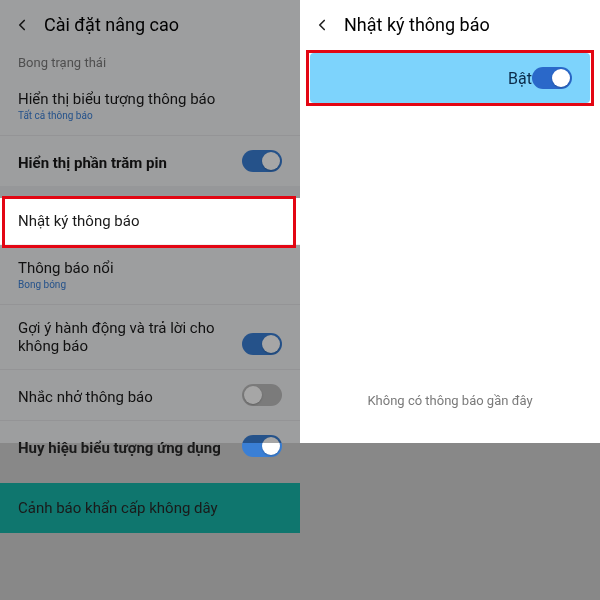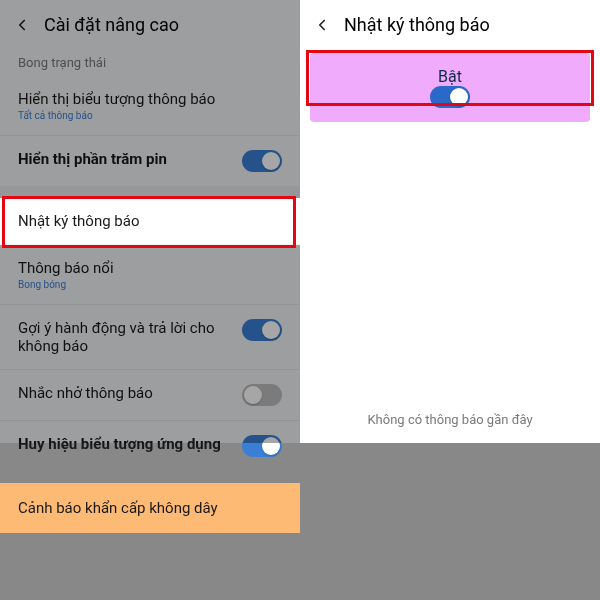--- a/index.html
+++ b/index.html
@@ -48,21 +48,21 @@
       font-weight: 400;
     }
     .section-label {
       font-size: 13px;
       color: #7a7a7a;
       padding: 10px 18px 6px 18px;
     }
     .row {
       padding: 14px 18px;
       display: flex;
-      align-items: flex-start;
+      align-items: flex-end;
       justify-content: space-between;
       font-size: 15px;
       color: #1a1a1a;
       border-bottom: 1px solid rgba(0,0,0,0.06);
       background: transparent;
     }
     .row-text { flex: 1; }
     .row-sub {
       font-size: 10px;
       color: #3a7fd5;
@@ -97,49 +97,48 @@
       position: absolute;
       z-index: 10;
       pointer-events: none;
     }
     .row-notiflog {
       background: #ffffff;
       position: relative;
       z-index: 8;
     }
     .right-toggle-row {
-      background: #f0abfc;
+      background: #7dd3fc;
       padding: 14px 18px;
       display: flex;
       align-items: center;
       justify-content: flex-end;
       margin: 8px 10px;
       border-radius: 4px;
-      flex-direction: column;
     }
     .right-toggle-label {
       font-size: 16px;
       color: #0b2b4a;
       font-weight: 400;
     }
     .panel-right .toggle-on {
       background: #2a68c9;
     }
     .empty-msg {
       text-align: center;
       font-size: 13px;
       color: #7a7a7a;
       margin-top: 290px;
     }
     .last-row { border-bottom: none; font-weight: bold; }
     .panel-left .content {
       padding-bottom: 8px;
     }
     .standalone-row {
-      background: #fdba74;
+      background: #0f766e;
       margin-top: 12px;
       padding: 16px 18px;
       font-size: 15px;
       color: #1a1a1a;
       border-radius: 0;
     }
   </style>
 </head>
 <body>
 

